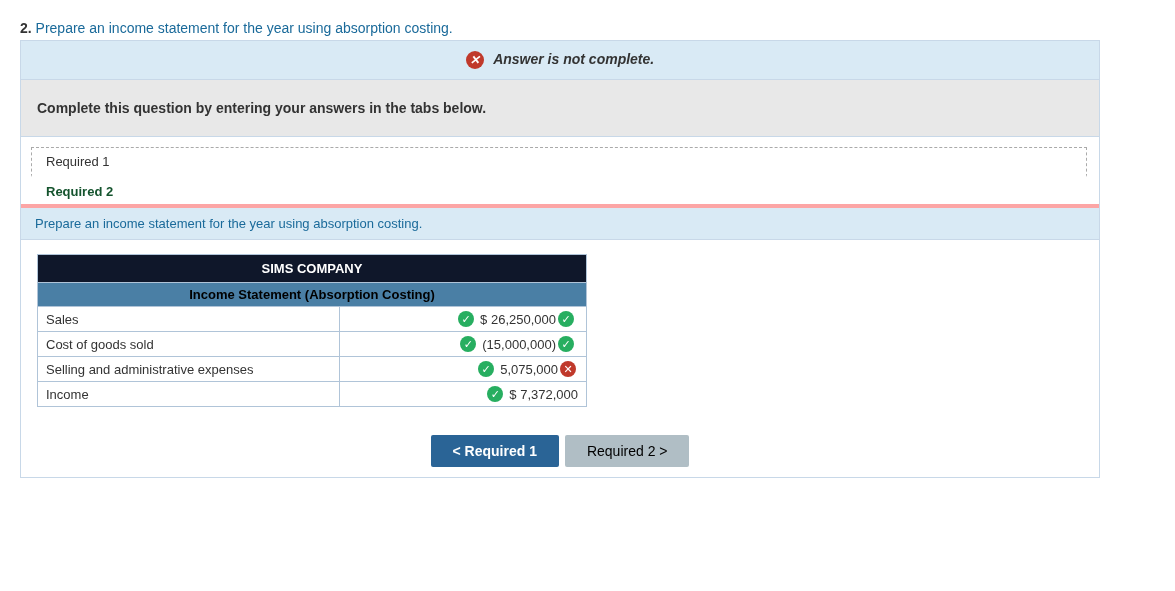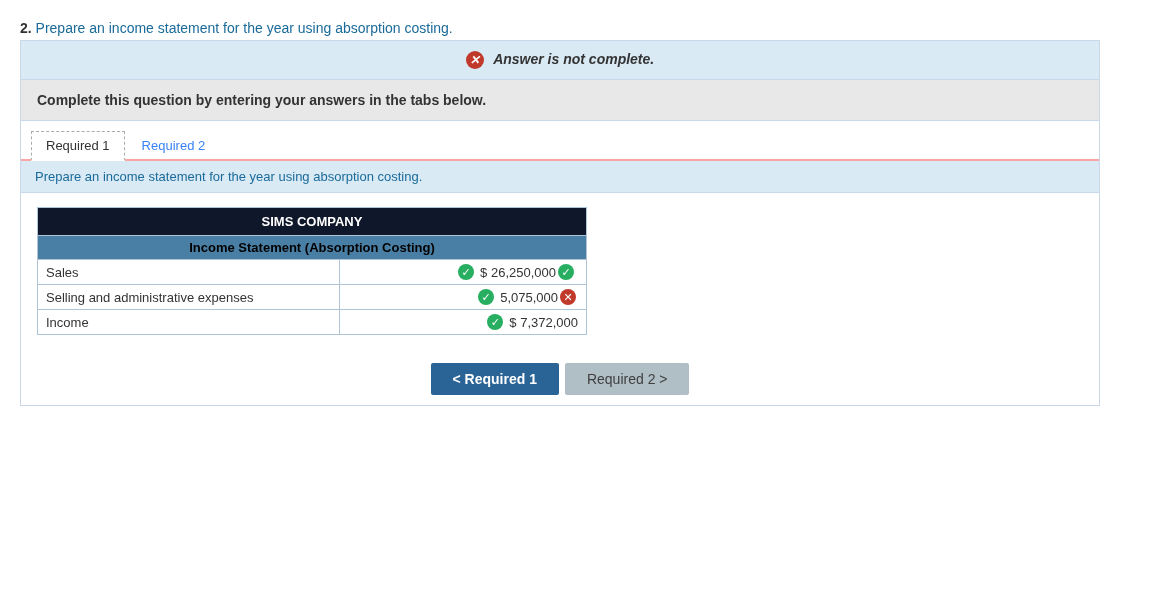--- a/index.html
+++ b/index.html
@@ -41,47 +41,49 @@
       color: white;
       font-size: 12px;
       font-weight: bold;
       line-height: 18px;
       text-align: center;
       margin-right: 6px;
       vertical-align: middle;
     }
     .complete-msg {
       background: #e8e8e8;
-      padding: 12px 16px;
+      padding: 20px 16px;
       font-size: 14px;
       font-weight: bold;
       border-bottom: 1px solid #c8d8e8;
     }
     .tabs-row {
       display: flex;
-      border-bottom: 2px solid #fca5a5;
+      border-bottom: 4px solid #fca5a5;
       padding: 8px 10px 0 10px;
       background: #fff;
+      flex-direction: column;
     }
     .tab {
       padding: 6px 14px;
       cursor: pointer;
       font-size: 13px;
       border: 1px solid transparent;
       margin-right: 2px;
       position: relative;
       bottom: -2px;
     }
     .tab.active {
       border: 1px dashed #aaa;
       border-bottom: 2px solid #fff;
       background: #fff;
     }
     .tab.inactive {
-      color: #3b82f6;
+      color: #14532d;
+      font-weight: bold;
     }
     .tab-instruction {
       background: #d9eaf5;
       padding: 8px 14px;
       font-size: 13px;
       color: #1a6a9a;
       border-bottom: 1px solid #c8d8e8;
     }
     .tab-instruction span {
       color: #1a6a9a;
@@ -168,21 +170,21 @@
       border: none;
       padding: 8px 22px;
       font-size: 14px;
       font-weight: bold;
       cursor: pointer;
       border-radius: 2px;
       text-align: center;
     }
     .btn-required2 {
       background: #b0bec5;
-      color: #404040;
+      color: #000000;
       border: none;
       padding: 8px 22px;
       font-size: 14px;
       cursor: pointer;
       border-radius: 2px;
     }
     .separator-row td {
       border: none;
       border-bottom: 1px solid #b0c4d8;
       padding: 3px 8px;
@@ -238,20 +240,32 @@
         </td>
         <td class="value-col">
           <div class="value-wrapper">
             <span class="check-green">✓</span>
             <span>$ 26,250,000</span>
             <span class="check-green">✓</span>
           </div>
         </td>
       </tr>
 
+      <tr>
+        <td class="label-col">
+          <span>Cost of goods sold</span>
+        </td>
+        <td class="value-col">
+          <div class="value-wrapper">
+            <span class="check-green">✓</span>
+            <span>(15,000,000)</span>
+            <span class="check-green">✓</span>
+          </div>
+        </td>
+      </tr>
 
 
       <tr>
         <td class="label-col">
           <span>Selling and administrative expenses</span>
         </td>
         <td class="value-col">
           <div class="value-wrapper">
             <span class="check-green">✓</span>
             <span>5,075,000</span>

